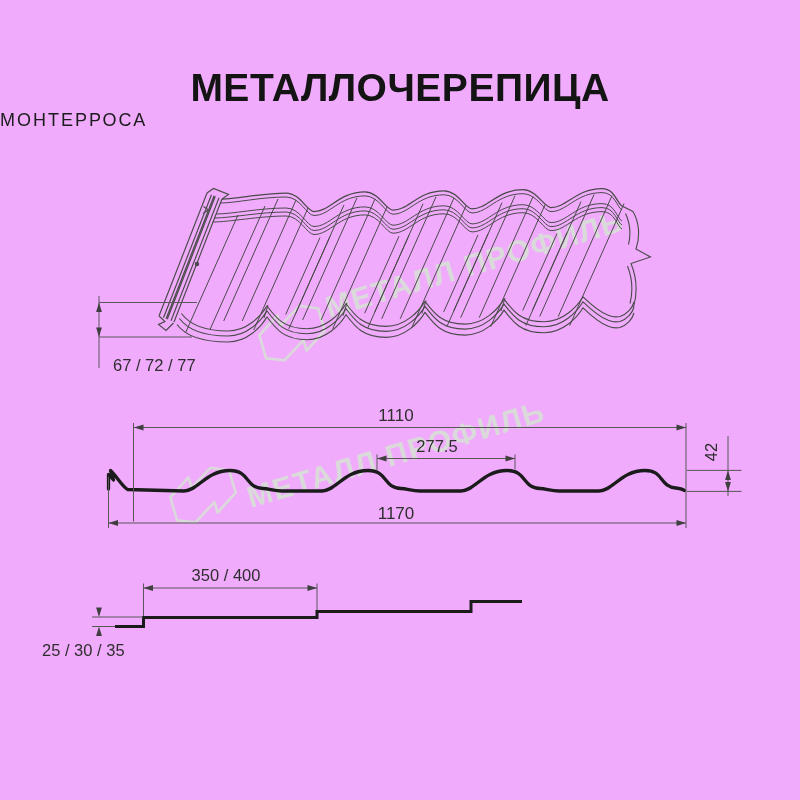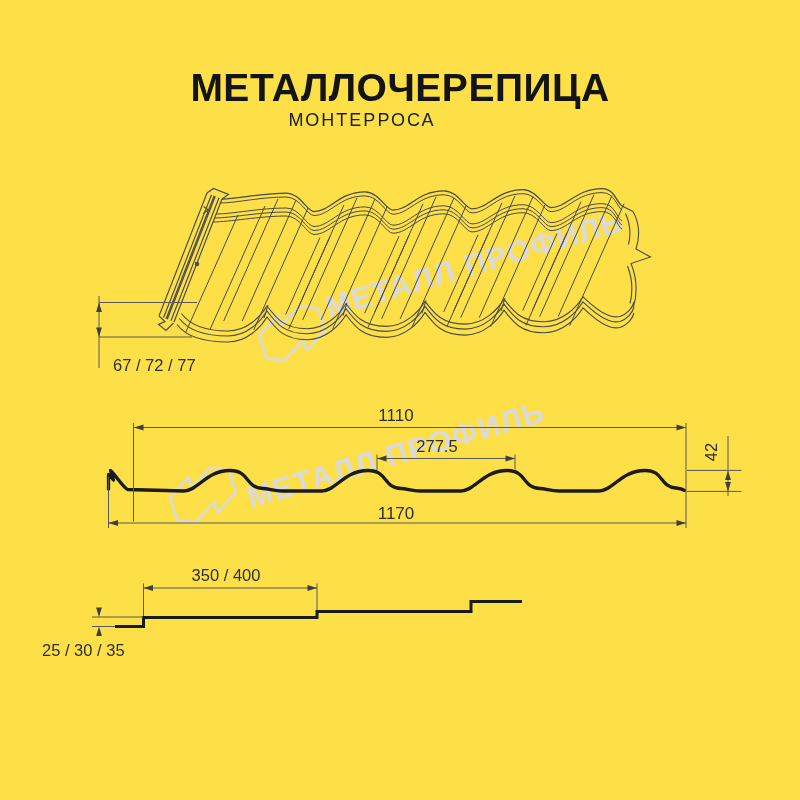--- a/index.html
+++ b/index.html
@@ -1,20 +1,20 @@
 <!DOCTYPE html>
 <html><head>
 <meta charset="utf-8">
 <style>
   html,body{margin:0;padding:0;background:#fff;}
-  #canvas{position:relative;width:800px;height:800px;background:#fde047;overflow:hidden;
+  #canvas{position:relative;width:800px;height:800px;background:#f0abfc;overflow:hidden;
           font-family:"Liberation Sans",sans-serif;}
   #main-title{position:absolute;top:66px;left:0;width:800px;text-align:center;
               font-size:39px;font-weight:700;letter-spacing:.5px;color:#141414;}
-  #sub-title{position:absolute;top:110px;left:0;width:724px;text-align:center;
+  #sub-title{position:absolute;top:110px;left:0;width:724px;text-align:left;
              font-size:18px;font-weight:400;letter-spacing:2px;color:#1c1c1c;}
   svg{position:absolute;left:0;top:0;}
   .dt{font-family:"Liberation Sans",sans-serif;font-size:16.5px;fill:#2e2e2e;}
   .big{font-size:17px;}
   .wmt{font-family:"Liberation Sans",sans-serif;font-size:30px;font-weight:700;
        letter-spacing:1.5px;fill:#dadada;}
   .wmp{fill:none;stroke:#dadada;stroke-width:2.6px;stroke-linejoin:round;}
 </style>
 </head>
 <body>

